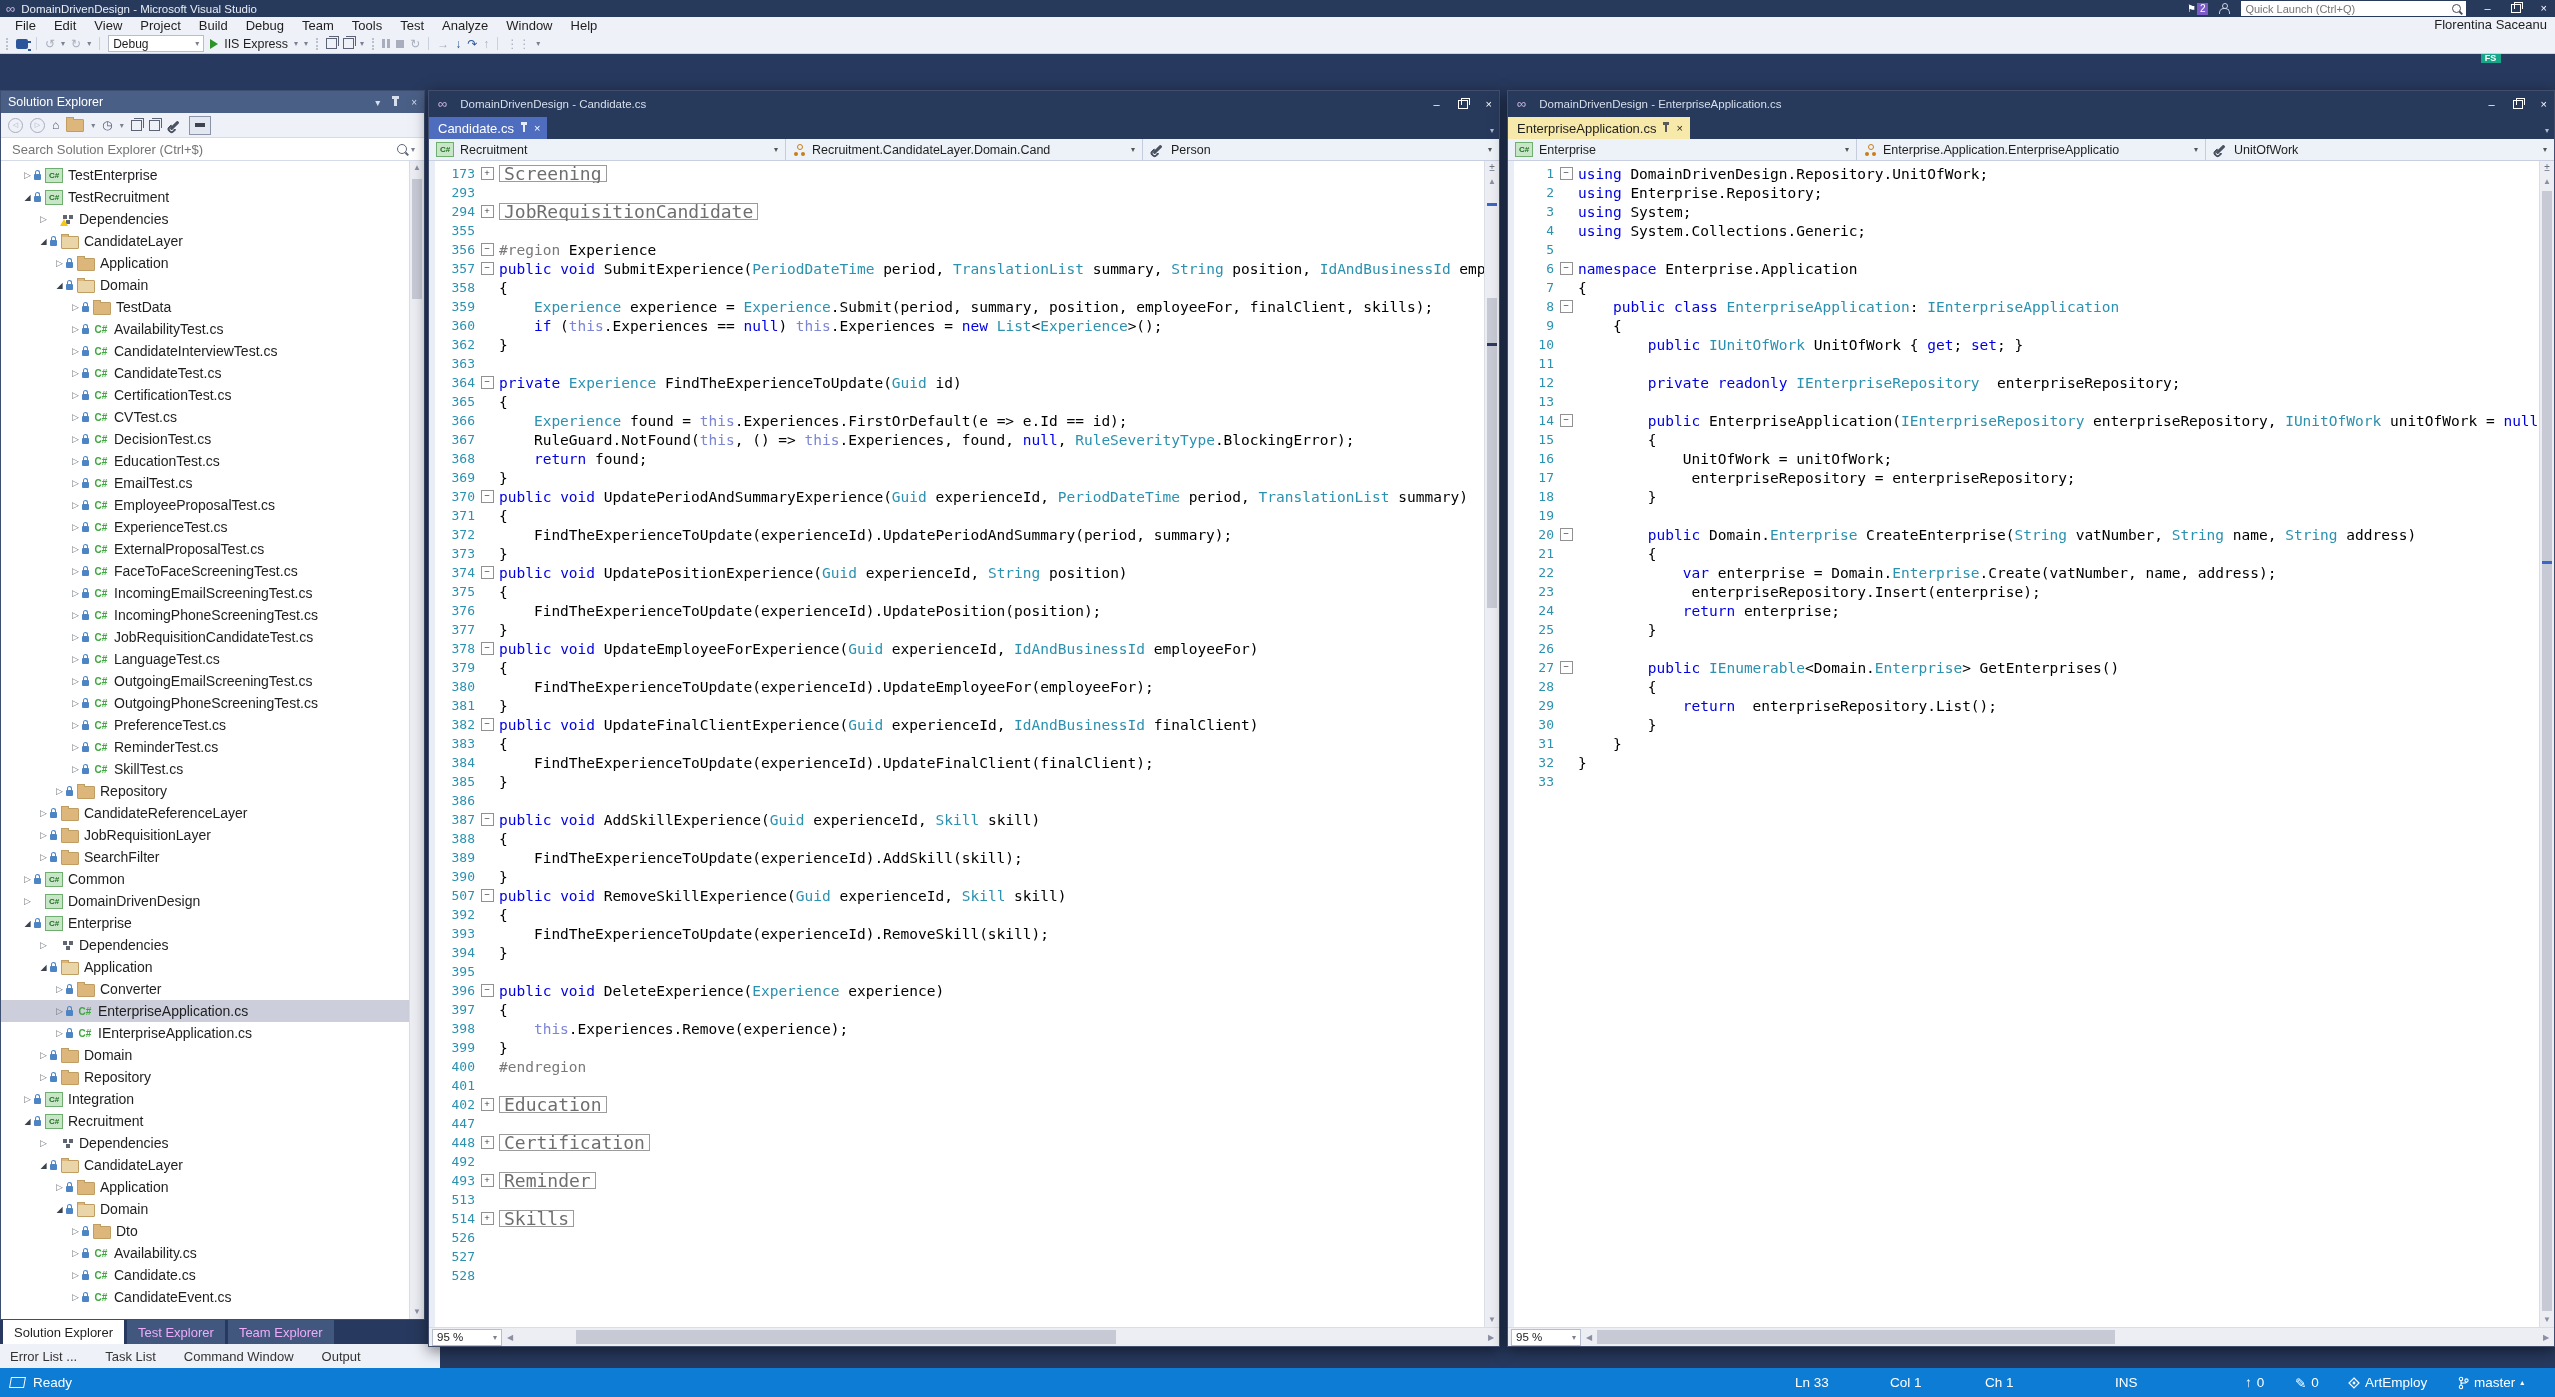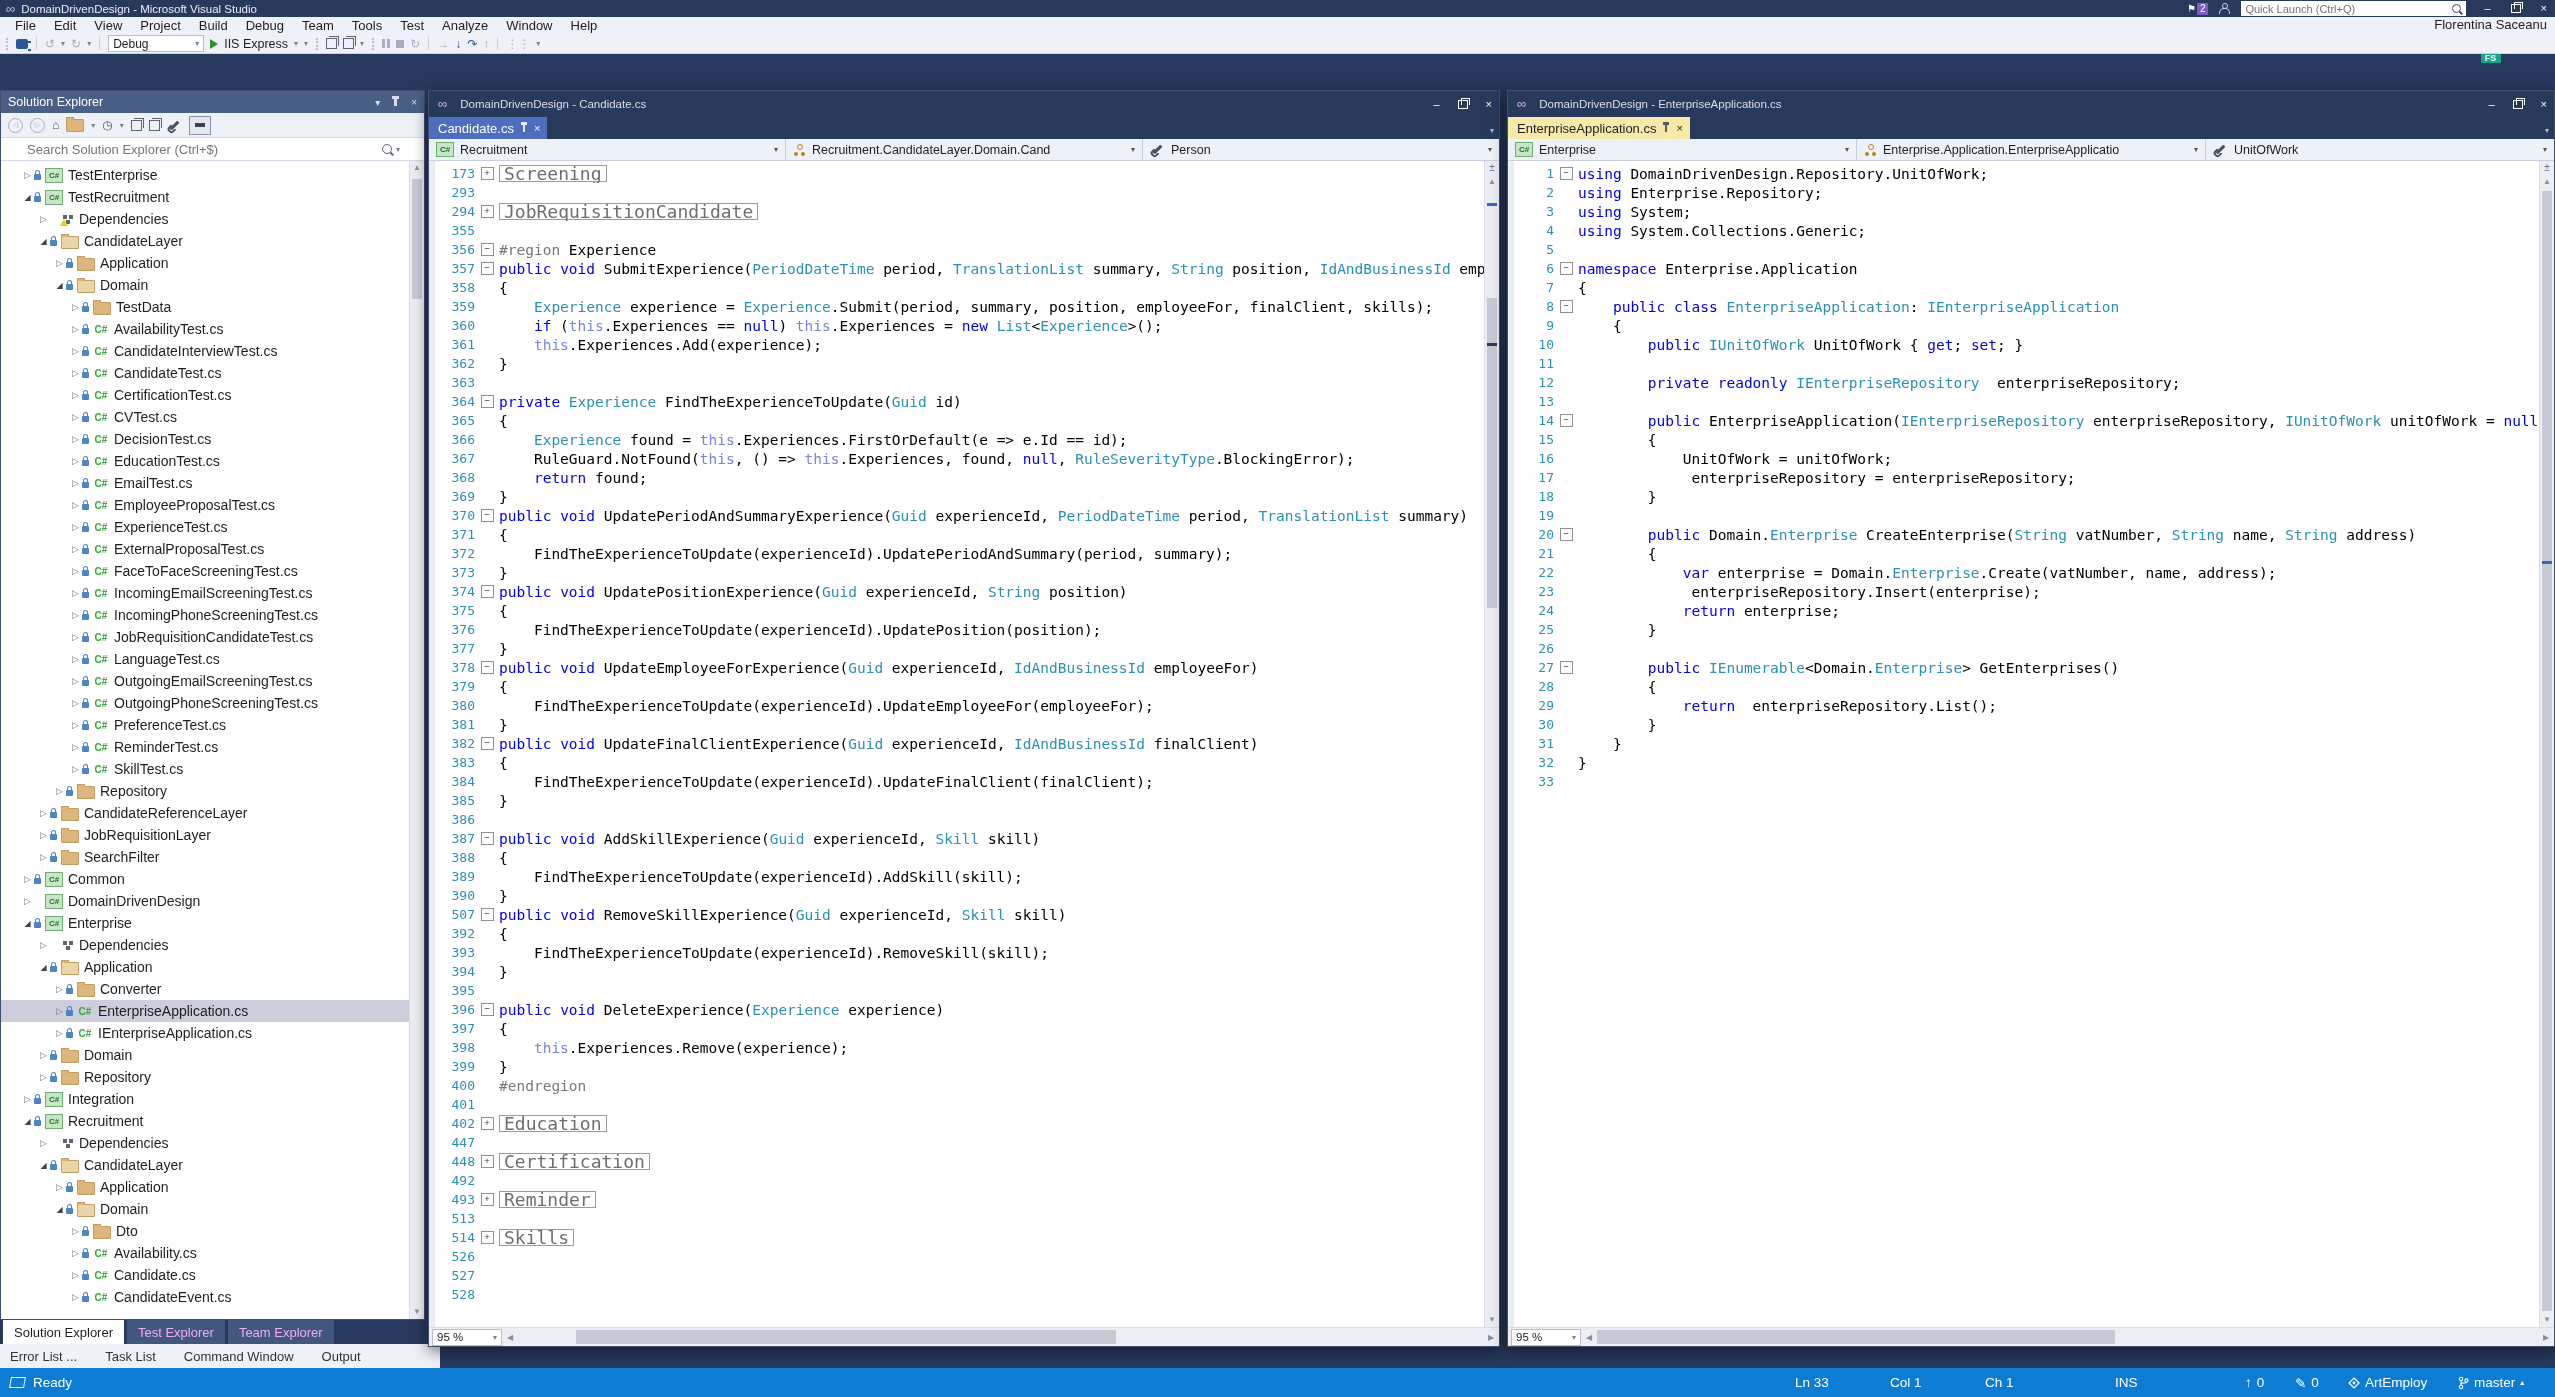--- a/index.html
+++ b/index.html
@@ -52,21 +52,21 @@
   .pinicon::before{content:"";position:absolute;top:-3px;left:-2px;width:7px;height:3px;background:#D7DFEF;}
   .se-toolbar{height:24px;background:#EEF1F8;display:flex;align-items:center;gap:7px;padding:0 7px;color:#5B6375;border-bottom:1px solid #D5DBE8;flex:none;}
   .circ{width:13px;height:13px;border:1px solid #A8AEBD;border-radius:50%;font-size:7px;display:flex;align-items:center;justify-content:center;color:#A8AEBD;}
   .seic{font-size:12px;}
   .pages{width:9px;height:9px;border:1px solid #5B6375;position:relative;background:#EEF1F8;}
   .pages::before{content:"";position:absolute;top:-3px;left:2px;width:9px;height:9px;border:1px solid #5B6375;border-bottom:none;border-left:none;}
   .wrench{width:11px;height:3px;background:#4A5160;transform:rotate(-45deg);border-radius:1px;position:relative;margin:0 2px;}
   .wrench::before{content:"";position:absolute;left:-3px;top:-2px;width:4px;height:4px;border:2px solid #4A5160;border-radius:50%;border-right-color:transparent;}
   .toggled{border:1px solid #8A93A8;background:#E2E7F2;width:20px;height:17px;display:flex;align-items:center;justify-content:center;}
   .dashfile{width:10px;height:4px;background:#3C4250;}
-  .se-search{height:22px;background:#fff;border-bottom:1px solid #D5DBE8;display:flex;align-items:center;padding:0 24px;flex:none;}
+  .se-search{height:22px;background:#fff;border-bottom:1px solid #D5DBE8;display:flex;align-items:center;padding:0 9px;flex:none;}
   .se-search input{flex:1;border:none;outline:none;font-size:13px;color:#767C8A;font-family:"Liberation Sans",sans-serif;}
   .mag2{width:8px;height:8px;border:1.5px solid #5E6678;border-radius:50%;position:relative;flex:none;margin-right:4px;}
   .mag2::after{content:"";position:absolute;width:4px;height:1.5px;background:#5E6678;transform:rotate(45deg);right:-3px;bottom:-1px;}
   .se-tree{flex:1;position:relative;overflow:hidden;background:#fff;padding-top:3px;}
   .trow{height:22px;display:flex;align-items:center;font-size:14px;color:#1E1E1E;white-space:nowrap;}
   .trow.sel{background:#CCCEDB;}
   .arr{width:13px;flex:none;font-size:9px;color:#72787F;text-align:center;}
   .arr.exp{color:#3C424E;font-size:8px;}
   .tico{flex:none;margin-right:5px;display:inline-flex;align-items:center;justify-content:center;}
   .ic-lock{width:7px;height:6px;background:#4C84C4;border-radius:1px;position:relative;margin:3px 4px 0 0;flex:none;}
@@ -678,21 +678,20 @@
       <div class="code-lines">
           <div class="cline"><span class="ln">173</span><span class="fold"><span class="fold-box">+</span></span><span class="codetext"><span class="code-box">Screening</span></span></div>
           <div class="cline"><span class="ln">293</span><span class="fold"></span><span class="codetext"></span></div>
           <div class="cline"><span class="ln">294</span><span class="fold"><span class="fold-box">+</span></span><span class="codetext"><span class="code-box">JobRequisitionCandidate</span></span></div>
           <div class="cline"><span class="ln">355</span><span class="fold"></span><span class="codetext"></span></div>
           <div class="cline"><span class="ln">356</span><span class="fold"><span class="fold-box">−</span></span><span class="codetext"><span class="tok-g">#region </span><span>Experience</span></span></div>
           <div class="cline"><span class="ln">357</span><span class="fold"><span class="fold-box">−</span></span><span class="codetext"><span class="tok-k">public</span><span> </span><span class="tok-k">void</span><span> SubmitExperience(</span><span class="tok-t">PeriodDateTime</span><span> period, </span><span class="tok-t">TranslationList</span><span> summary, </span><span class="tok-t">String</span><span> position, </span><span class="tok-t">IdAndBusinessId</span><span> employeeFor, </span></span></div>
           <div class="cline"><span class="ln">358</span><span class="fold"></span><span class="codetext"><span>{</span></span></div>
           <div class="cline"><span class="ln">359</span><span class="fold"></span><span class="codetext"><span>    </span><span class="tok-t">Experience</span><span> experience = </span><span class="tok-t">Experience</span><span>.Submit(period, summary, position, employeeFor, finalClient, skills);</span></span></div>
           <div class="cline"><span class="ln">360</span><span class="fold"></span><span class="codetext"><span>    </span><span class="tok-k">if</span><span> (</span><span class="tok-h">this</span><span>.Experiences == </span><span class="tok-k">null</span><span>) </span><span class="tok-h">this</span><span>.Experiences = </span><span class="tok-k">new</span><span> </span><span class="tok-t">List</span><span>&lt;</span><span class="tok-t">Experience</span><span>&gt;();</span></span></div>
-          <div class="cline"><span class="ln">361</span><span class="fold"></span><span class="codetext"><span>    </span><span class="tok-h">this</span><span>.Experiences.Add(experience);</span></span></div>
           <div class="cline"><span class="ln">362</span><span class="fold"></span><span class="codetext"><span>}</span></span></div>
           <div class="cline"><span class="ln">363</span><span class="fold"></span><span class="codetext"></span></div>
           <div class="cline"><span class="ln">364</span><span class="fold"><span class="fold-box">−</span></span><span class="codetext"><span class="tok-k">private</span><span> </span><span class="tok-t">Experience</span><span> FindTheExperienceToUpdate(</span><span class="tok-t">Guid</span><span> id)</span></span></div>
           <div class="cline"><span class="ln">365</span><span class="fold"></span><span class="codetext"><span>{</span></span></div>
           <div class="cline"><span class="ln">366</span><span class="fold"></span><span class="codetext"><span>    </span><span class="tok-t">Experience</span><span> found = </span><span class="tok-h">this</span><span>.Experiences.FirstOrDefault(e =&gt; e.Id == id);</span></span></div>
           <div class="cline"><span class="ln">367</span><span class="fold"></span><span class="codetext"><span>    RuleGuard.NotFound(</span><span class="tok-h">this</span><span>, () =&gt; </span><span class="tok-h">this</span><span>.Experiences, found, </span><span class="tok-k">null</span><span>, </span><span class="tok-t">RuleSeverityType</span><span>.BlockingError);</span></span></div>
           <div class="cline"><span class="ln">368</span><span class="fold"></span><span class="codetext"><span>    </span><span class="tok-k">return</span><span> found;</span></span></div>
           <div class="cline"><span class="ln">369</span><span class="fold"></span><span class="codetext"><span>}</span></span></div>
           <div class="cline"><span class="ln">370</span><span class="fold"><span class="fold-box">−</span></span><span class="codetext"><span class="tok-k">public</span><span> </span><span class="tok-k">void</span><span> UpdatePeriodAndSummaryExperience(</span><span class="tok-t">Guid</span><span> experienceId, </span><span class="tok-t">PeriodDateTime</span><span> period, </span><span class="tok-t">TranslationList</span><span> summary)</span></span></div>
           <div class="cline"><span class="ln">371</span><span class="fold"></span><span class="codetext"><span>{</span></span></div>

